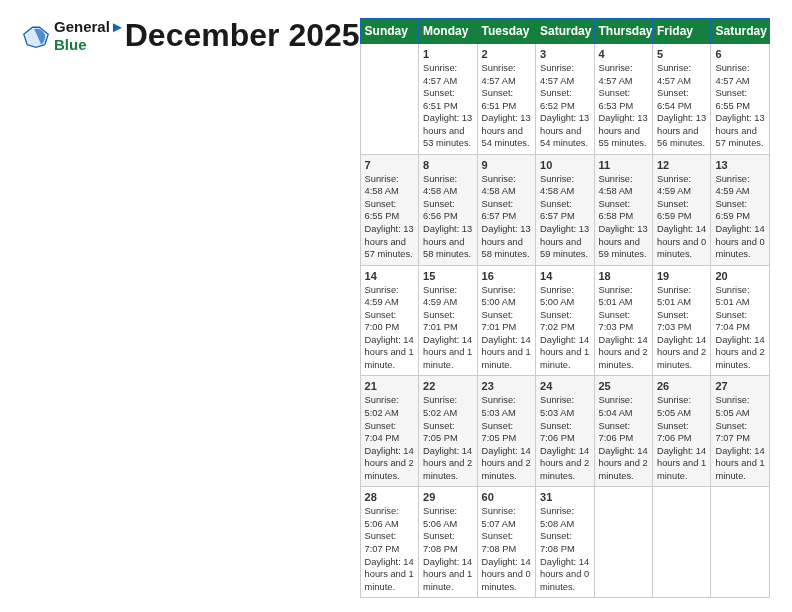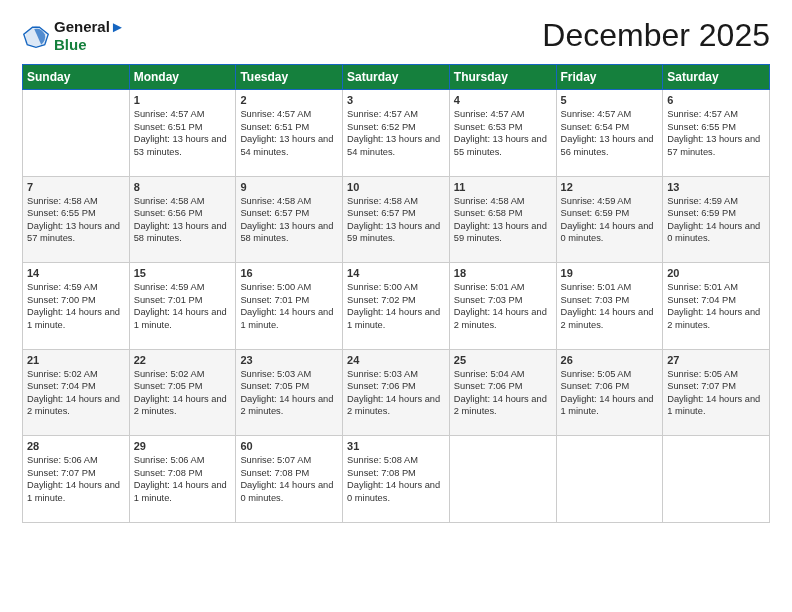--- a/index.html
+++ b/index.html
@@ -8,21 +8,21 @@
       height: 612px;
       font-family: Arial, sans-serif;
       background: #fff;
       overflow: hidden;
     }
     .page {
       width: 792px;
       height: 541px;
       padding: 18px 22px 18px 22px;
       display: flex;
-      flex-direction: column;
+      flex-direction: row;
     }
     .header {
       display: flex;
       justify-content: space-between;
       align-items: flex-start;
       margin-bottom: 10px;
     }
     .logo {
       display: flex;
       align-items: center;
@@ -30,21 +30,21 @@
     }
     .logo-icon {
       width: 28px;
       height: 28px;
     }
     .title-block {
       text-align: right;
     }
     .month-title {
       font-size: 32px;
-      font-weight: normal;
+      font-weight: bold;
       color: #1a1a1a;
       line-height: 1.1;
     }
     .location {
       font-size: 14px;
       color: #444;
       margin-top: 2px;
     }
     .calendar {
       flex: 1;

